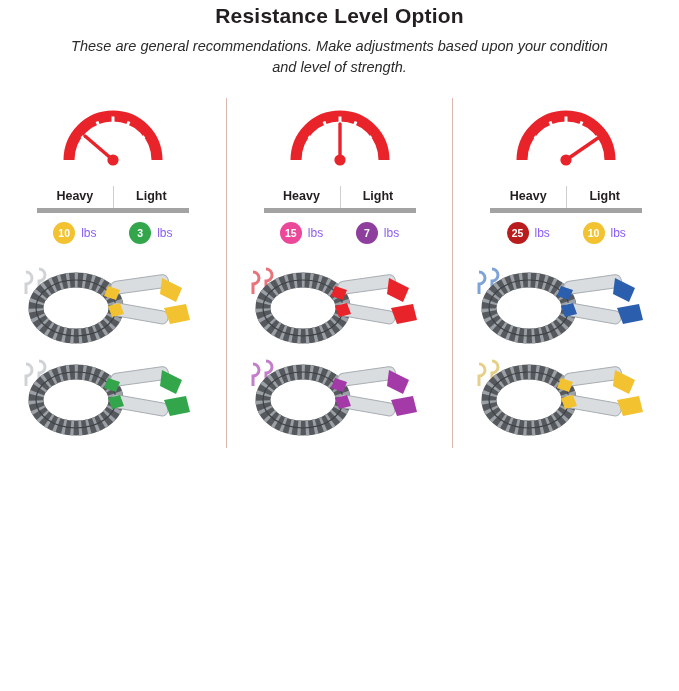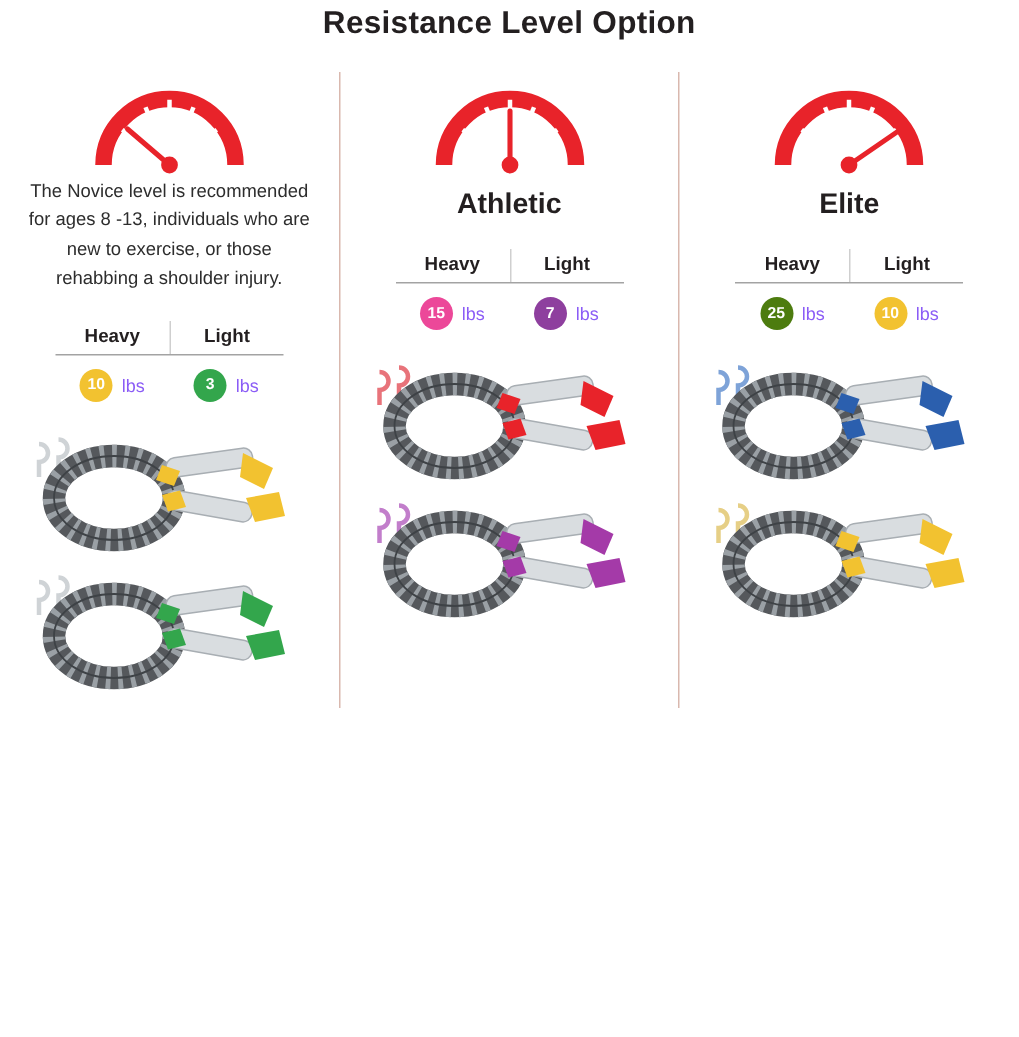--- a/index.html
+++ b/index.html
@@ -69,21 +69,21 @@
     padding: 0 6px;
   }
 
   
   .wtable {
     margin: 0 auto;
     width: 152px;
   }
   .wtable-head {
     display: flex;
-    border-bottom: 1px solid #a3a3a3;
+    border-bottom: 5px solid #a3a3a3;
   }
   .wtable-head > div {
     flex: 1 1 50%;
     text-align: center;
     font-size: 12.5px;
     font-weight: bold;
     padding: 3px 0 5px;
     color: #231f20;
   }
   .wcol-sep { border-left: 1px solid #cfcfcf; }
@@ -110,40 +110,40 @@
   .products { margin-top: 12px; }
   .prod-row { height: 96px; position: relative; }
 </style>
 </head>
 <body>
 
 <div class="page">
 
   <div class="header">
     <div class="title">Resistance Level Option</div>
+    <div class="subtitle">These are general recommendations. Make adjustments based upon your condition and level of strength.</div>
   </div>
 
   <div class="columns">
 
     <div class="col">
       <div class="gauge-wrap">
         <svg class="gauge" width="104" height="66" viewBox="0 0 104 66">
           <path d="M8 58 A44 44 0 0 1 96 58" fill="none" stroke="#e8232a" stroke-width="11" stroke-linecap="butt"></path>
           <g stroke="#ffffff" stroke-width="3">
             <line x1="20.5" y1="34.5" x2="27.5" y2="39.5"></line>
             <line x1="36" y1="19.5" x2="39.5" y2="28"></line>
             <line x1="52" y1="14.5" x2="52" y2="24"></line>
             <line x1="68" y1="19.5" x2="64.5" y2="28"></line>
             <line x1="83.5" y1="34.5" x2="76.5" y2="39.5"></line>
           </g>
           <line x1="52" y1="58" x2="24" y2="34" stroke="#e8232a" stroke-width="3.4" stroke-linecap="round"></line>
           <circle cx="52" cy="58" r="5.6" fill="#e8232a"></circle>
         </svg>
       </div>
-      <div class="level-desc">The Novice level is recommended for ages 8 -13, individuals who are new to exercise, or those rehabbing a shoulder injury.</div>
 
       <div class="wtable" style="margin-top:18px;">
         <div class="wtable-head">
           <div>Heavy</div>
           <div class="wcol-sep">Light</div>
         </div>
         <div class="wtable-body">
           <div class="wcell">
             <span class="chip" style="background:#f2c230">10</span>
             <span class="unit">lbs</span>
@@ -216,21 +216,20 @@
             <line x1="20.5" y1="34.5" x2="27.5" y2="39.5"></line>
             <line x1="36" y1="19.5" x2="39.5" y2="28"></line>
             <line x1="52" y1="14.5" x2="52" y2="24"></line>
             <line x1="68" y1="19.5" x2="64.5" y2="28"></line>
             <line x1="83.5" y1="34.5" x2="76.5" y2="39.5"></line>
           </g>
           <line x1="52" y1="58" x2="52" y2="22" stroke="#e8232a" stroke-width="3.4" stroke-linecap="round"></line>
           <circle cx="52" cy="58" r="5.6" fill="#e8232a"></circle>
         </svg>
       </div>
-      <div class="level-name">Athletic</div>
 
       <div class="wtable" style="margin-top:18px;">
         <div class="wtable-head">
           <div>Heavy</div>
           <div class="wcol-sep">Light</div>
         </div>
         <div class="wtable-body">
           <div class="wcell">
             <span class="chip" style="background:#ec4899">15</span>
             <span class="unit">lbs</span>
@@ -298,30 +297,29 @@
             <line x1="20.5" y1="34.5" x2="27.5" y2="39.5"></line>
             <line x1="36" y1="19.5" x2="39.5" y2="28"></line>
             <line x1="52" y1="14.5" x2="52" y2="24"></line>
             <line x1="68" y1="19.5" x2="64.5" y2="28"></line>
             <line x1="83.5" y1="34.5" x2="76.5" y2="39.5"></line>
           </g>
           <line x1="52" y1="58" x2="84" y2="36" stroke="#e8232a" stroke-width="3.4" stroke-linecap="round"></line>
           <circle cx="52" cy="58" r="5.6" fill="#e8232a"></circle>
         </svg>
       </div>
-      <div class="level-name">Elite</div>
 
       <div class="wtable" style="margin-top:18px;">
         <div class="wtable-head">
           <div>Heavy</div>
           <div class="wcol-sep">Light</div>
         </div>
         <div class="wtable-body">
           <div class="wcell">
-            <span class="chip" style="background:#4d7c0f">25</span>
+            <span class="chip" style="background:#b91c1c">25</span>
             <span class="unit">lbs</span>
           </div>
           <div class="wcell">
             <span class="chip" style="background:#f2c230">10</span>
             <span class="unit">lbs</span>
           </div>
         </div>
       </div>
 
       <div class="products">

